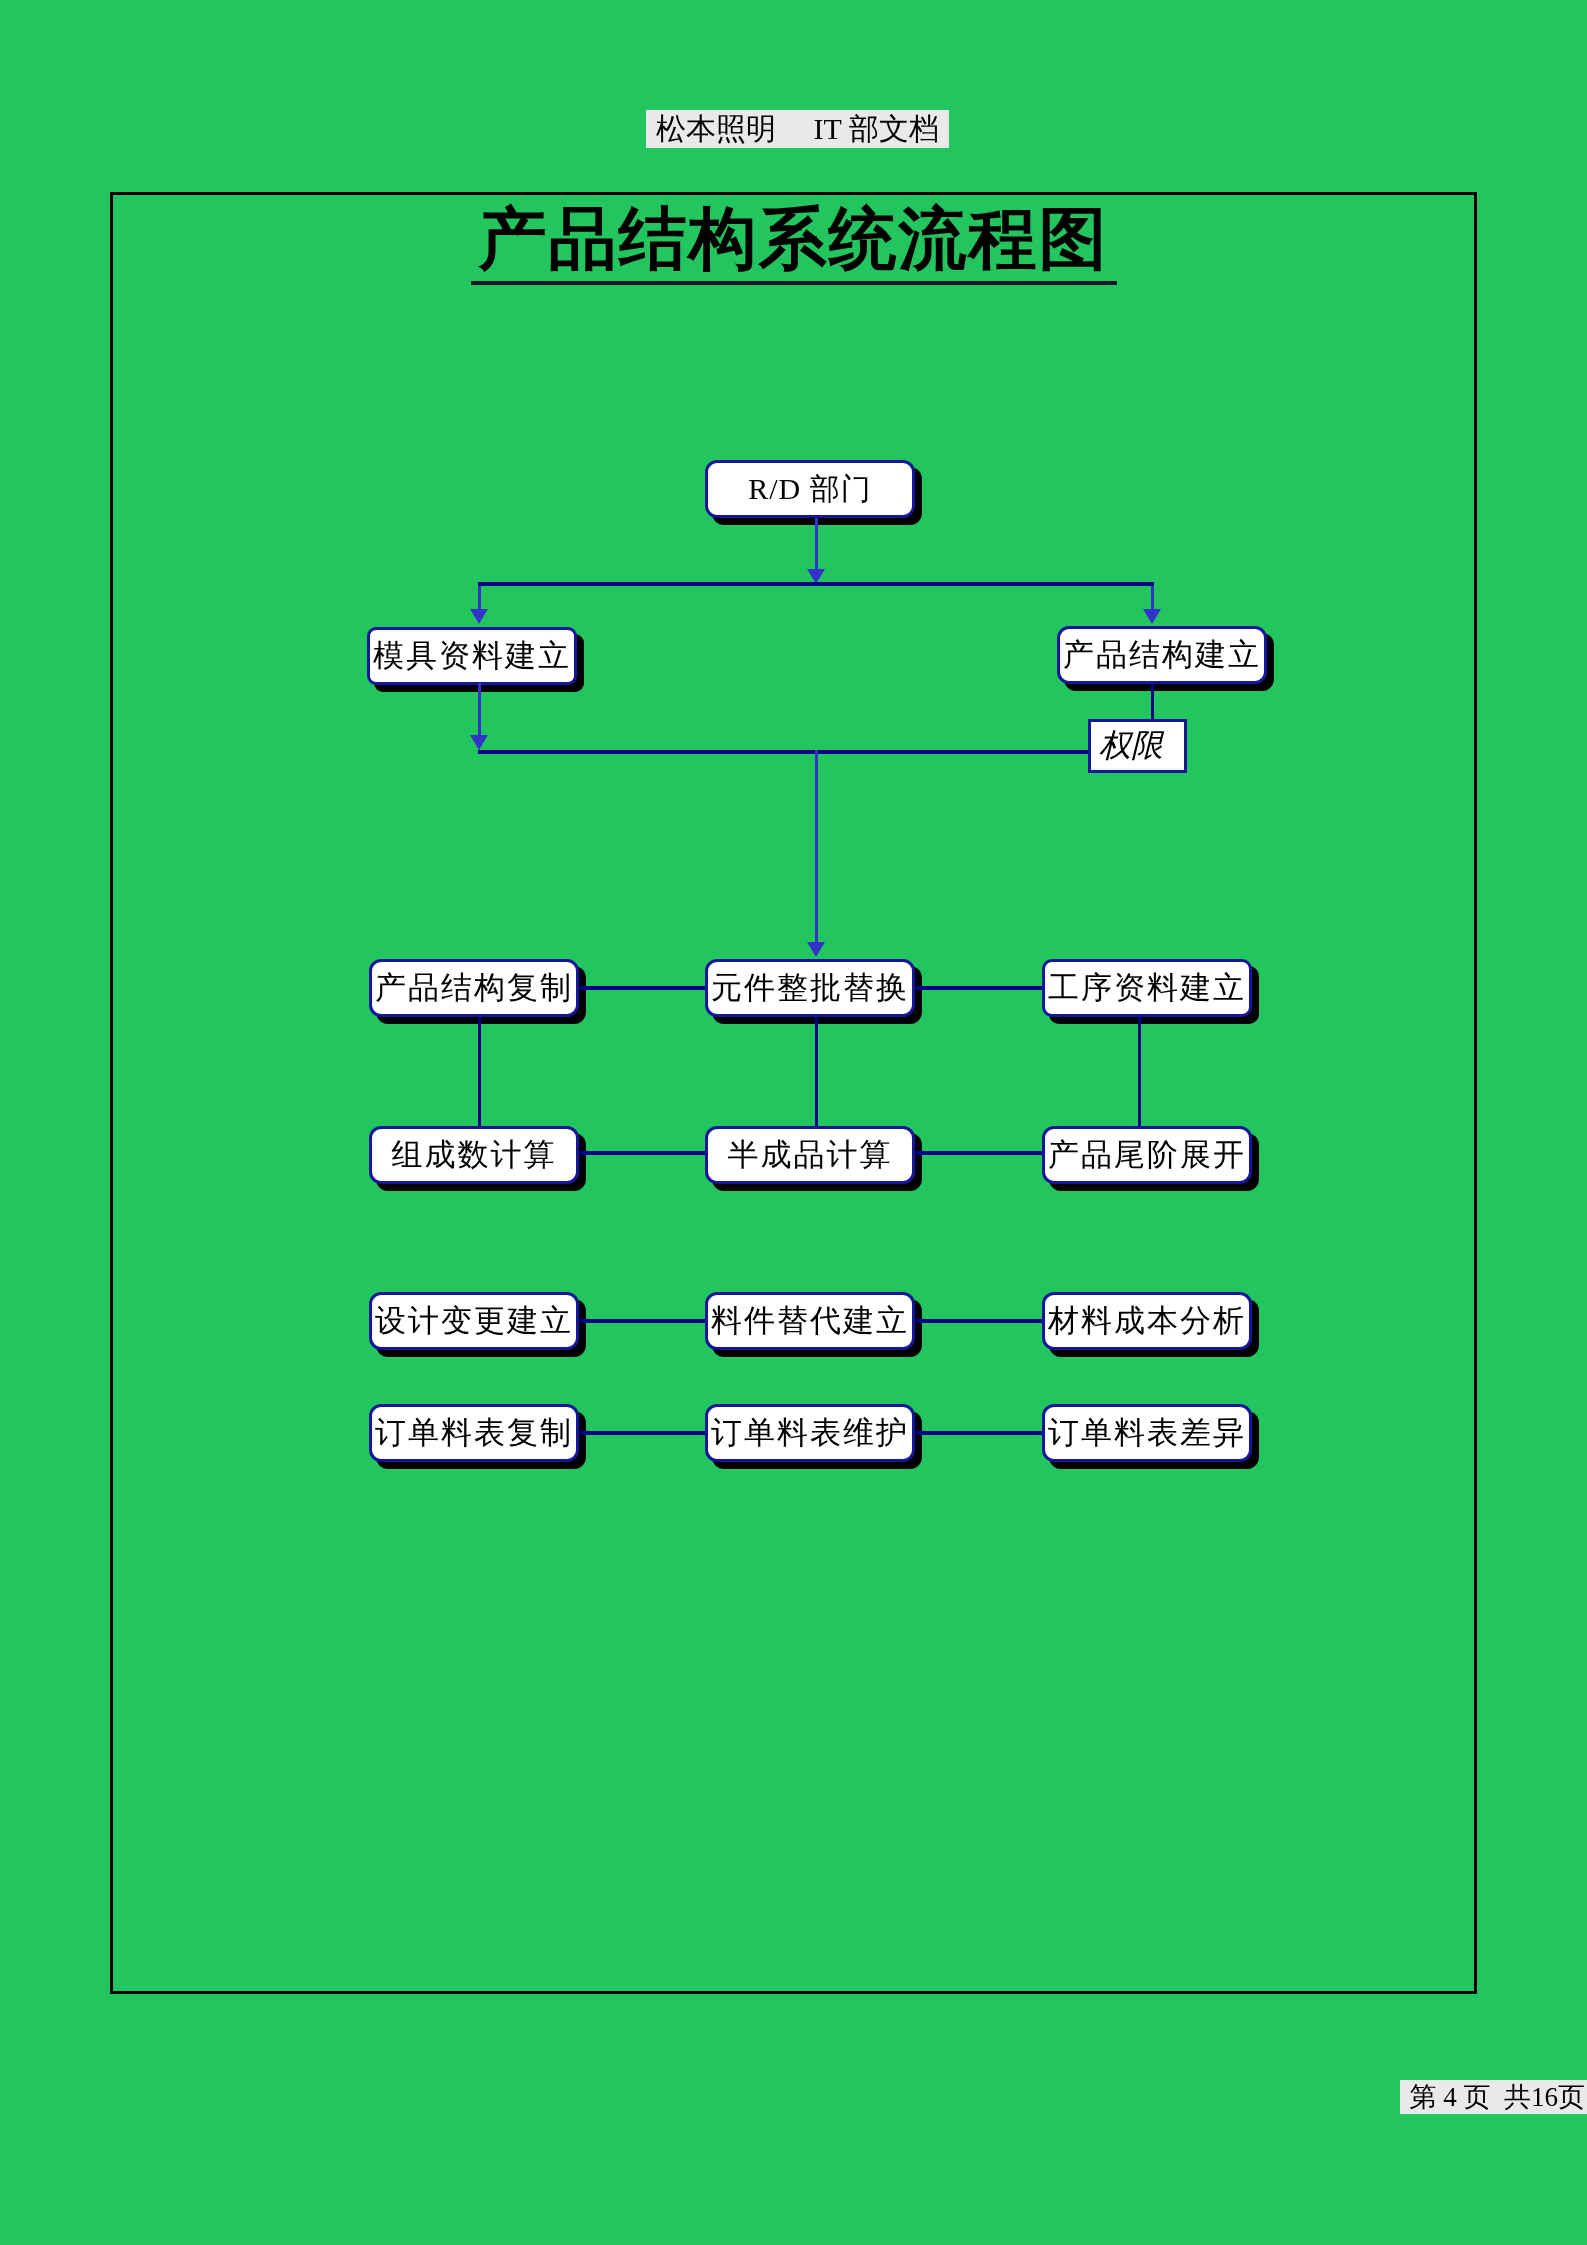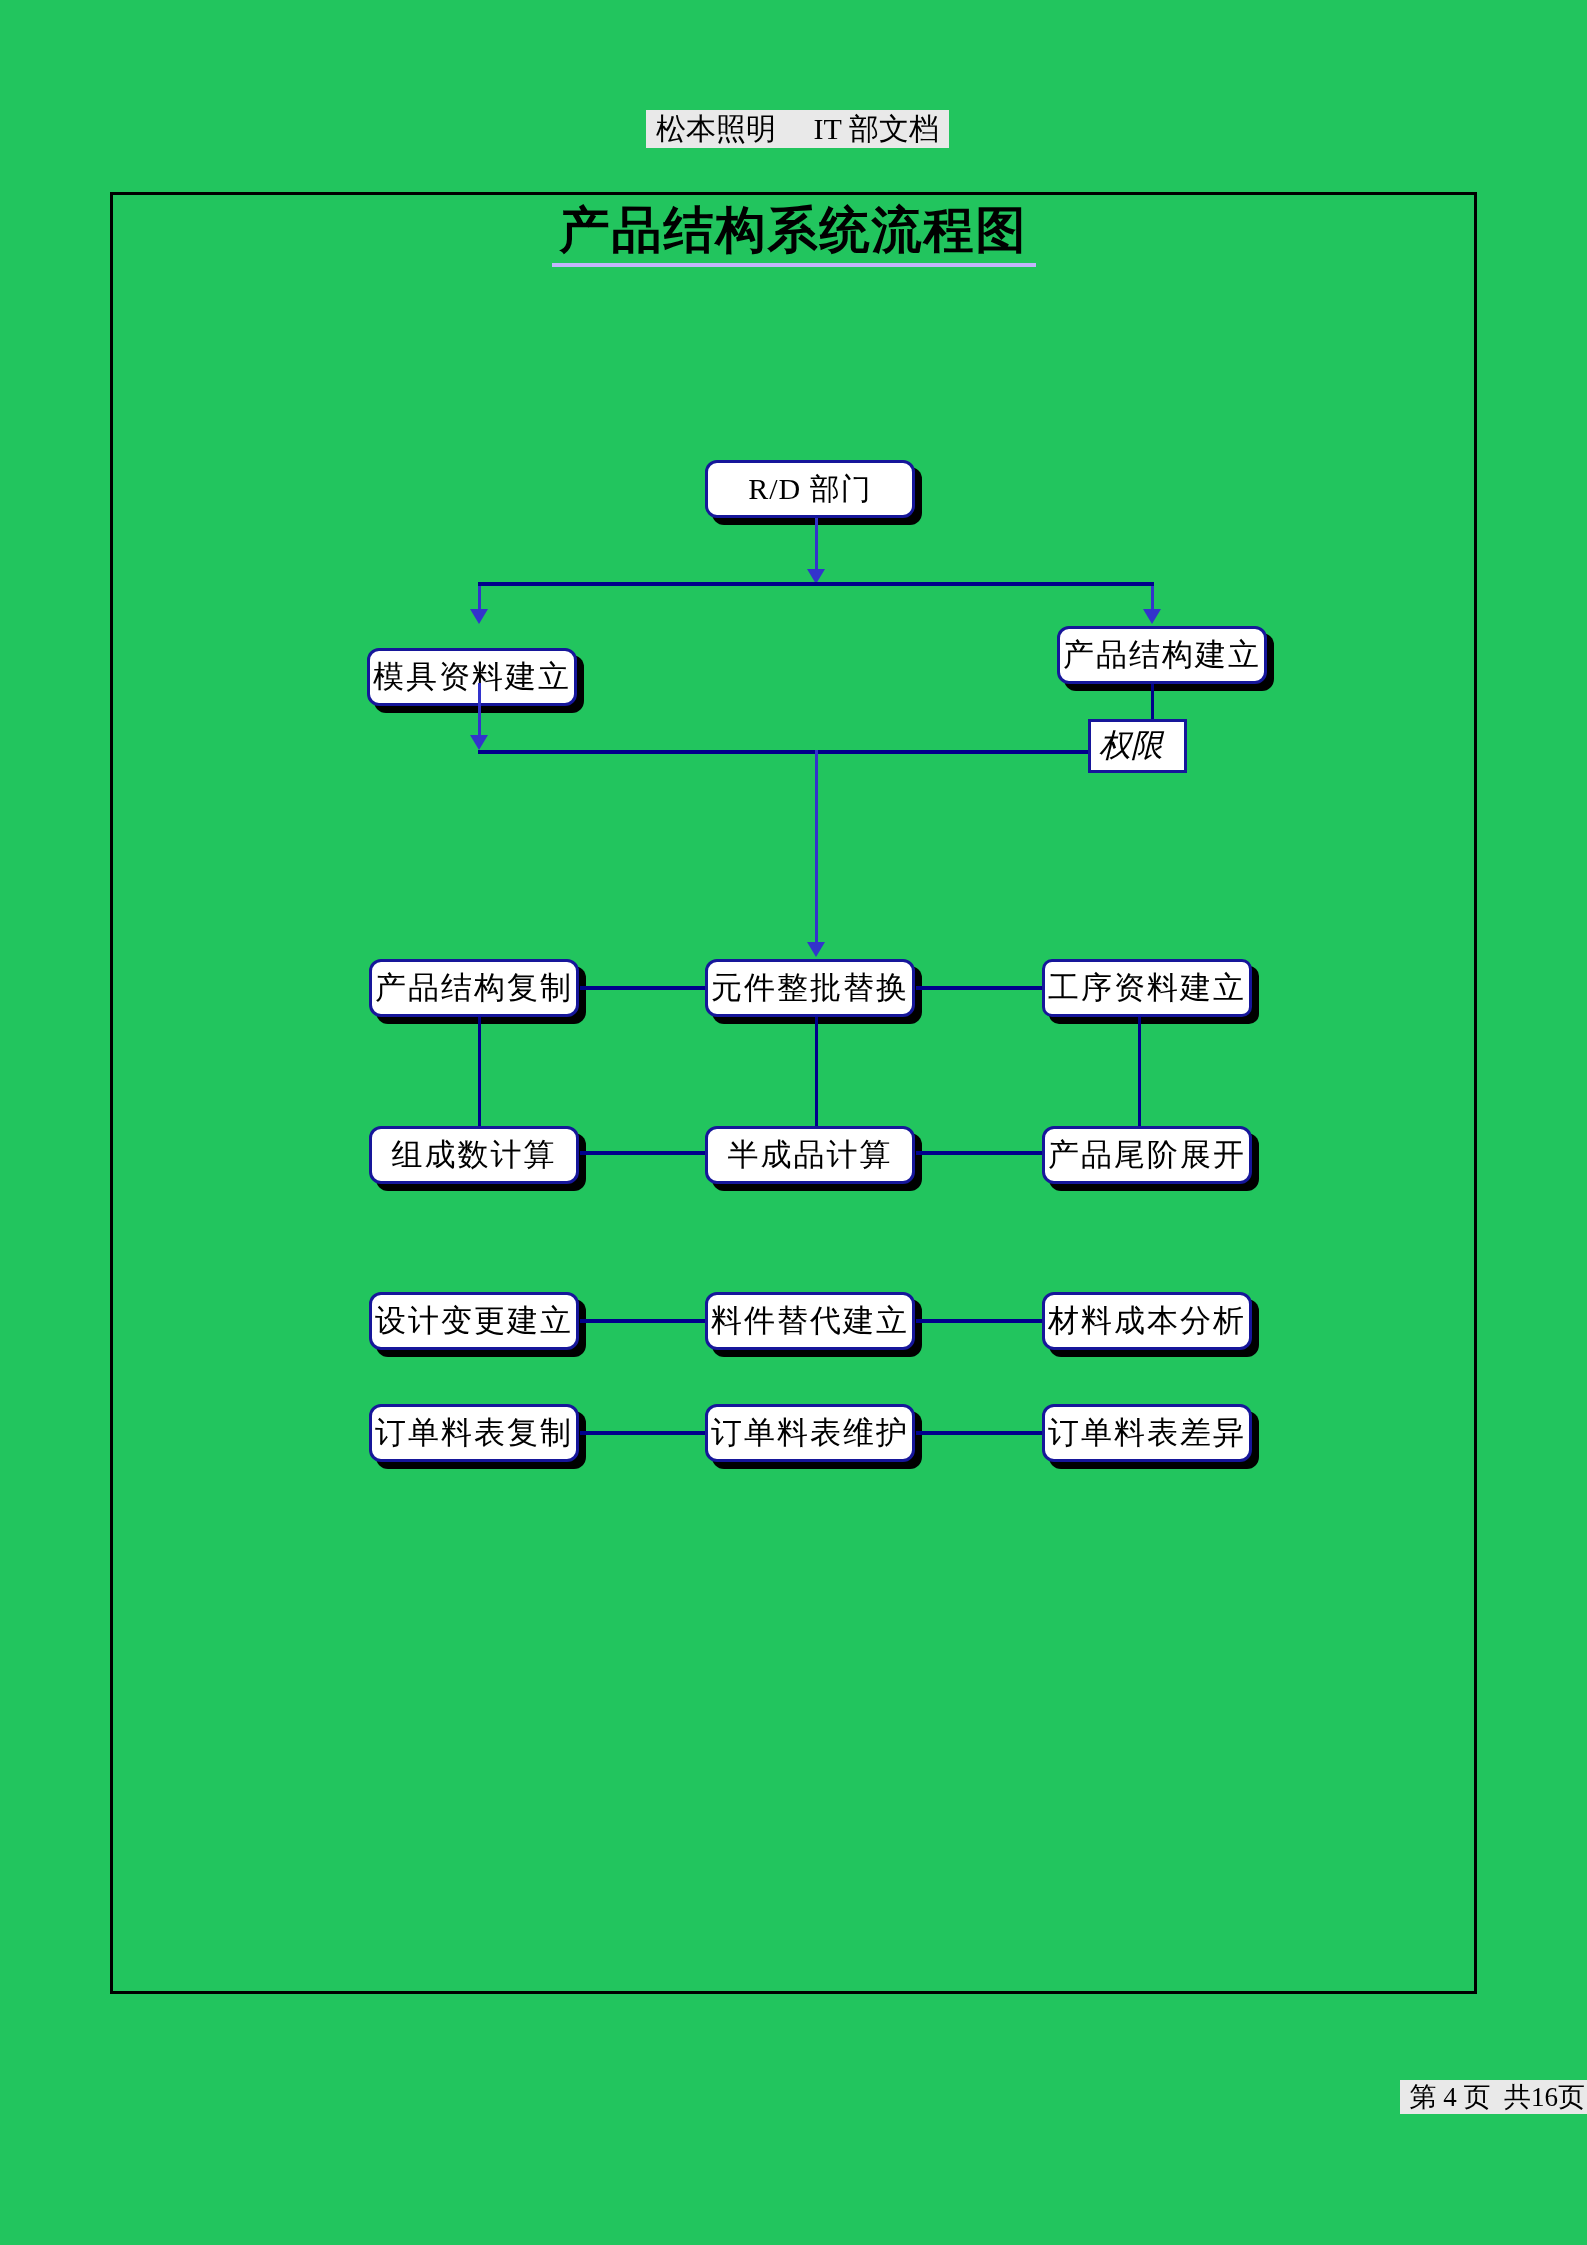--- a/index.html
+++ b/index.html
@@ -13,22 +13,22 @@
   .page{position:relative;width:1587px;height:2245px;background:#22c55e;overflow:hidden;padding-left:8px;}
 
   .header{position:absolute;top:110px;left:0;width:100%;text-align:center;}
   .header span{display:inline-block;background:#e9e9e9;font-size:30px;line-height:36px;
     padding:1px 10px;white-space:pre;}
 
   .frame{position:absolute;left:110px;top:192px;width:1367px;height:1802px;
     border:3px solid #000;box-sizing:border-box;}
 
   .title{position:absolute;left:110px;top:204px;width:1367px;text-align:center;}
-  .title span{display:inline-block;font-size:50px;font-weight:bold;letter-spacing:2px;
-    padding:0 8px 6px 8px;border-bottom:4px solid #c4b5fd;line-height:1.05;}
+  .title span{display:inline-block;font-size:68px;font-weight:bold;letter-spacing:2px;
+    padding:0 8px 6px 8px;border-bottom:4px solid #0f172a;line-height:1.05;}
 
   .fbox{position:absolute;width:210px;height:58px;box-sizing:border-box;
     border:3px solid var(--border);border-radius:12px;background:#fff;
     box-shadow:7px 7px 0 var(--shadow);
     display:flex;align-items:center;justify-content:center;
     font-size:31px;letter-spacing:2px;white-space:nowrap;}
   .fbox.rd{font-size:30px;letter-spacing:1px;}
 
   .pbox{position:absolute;width:99px;height:54px;box-sizing:border-box;
     border:3px solid var(--border);background:#fff;
@@ -67,21 +67,21 @@
   <div class="ahead" style="left:807px;top:569px;"></div>
 
   <div class="hline" style="left:478px;top:582px;width:676px;"></div>
 
   <div class="vline arrowline" style="left:478px;top:586px;height:24px;"></div>
   <div class="ahead" style="left:470px;top:609px;"></div>
 
   <div class="vline arrowline" style="left:1151px;top:586px;height:24px;"></div>
   <div class="ahead" style="left:1143px;top:609px;"></div>
 
-  <div class="fbox" style="left:367px;top:648px;">模具资料建立</div>
+  <div class="fbox" style="left:367px;top:627px;border-radius:9px;">模具资料建立</div>
   <div class="fbox" style="left:1057px;top:626px;">产品结构建立</div>
 
   <div class="vline arrowline" style="left:478px;top:683px;height:53px;"></div>
   <div class="ahead" style="left:470px;top:735px;"></div>
 
   <div class="vline" style="left:1151px;top:684px;height:35px;"></div>
 
   <div class="pbox" style="left:1088px;top:719px;font-style:italic;">权限</div>
 
   <div class="hline" style="left:478px;top:750px;width:610px;"></div>

